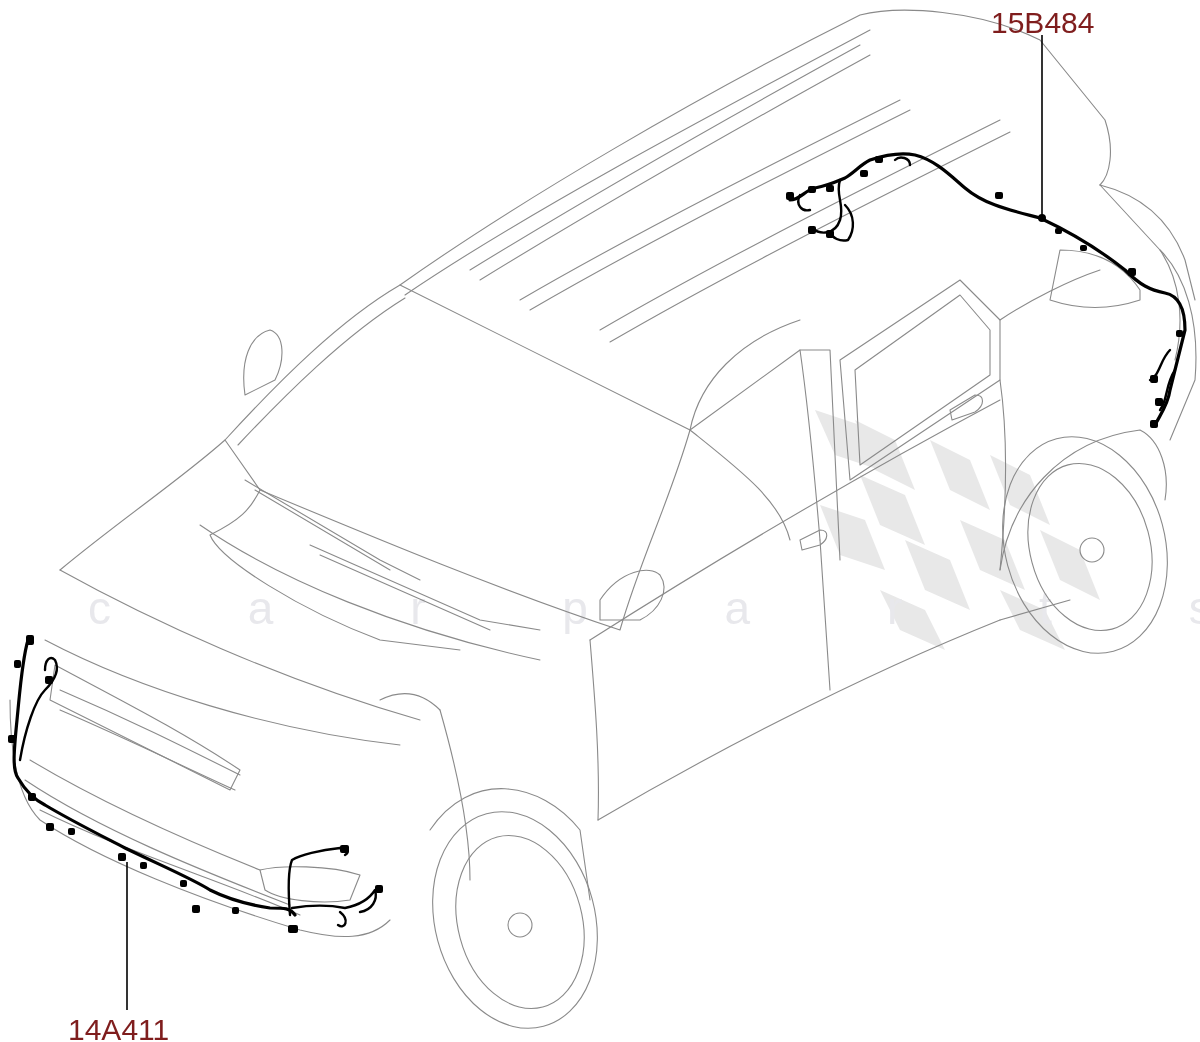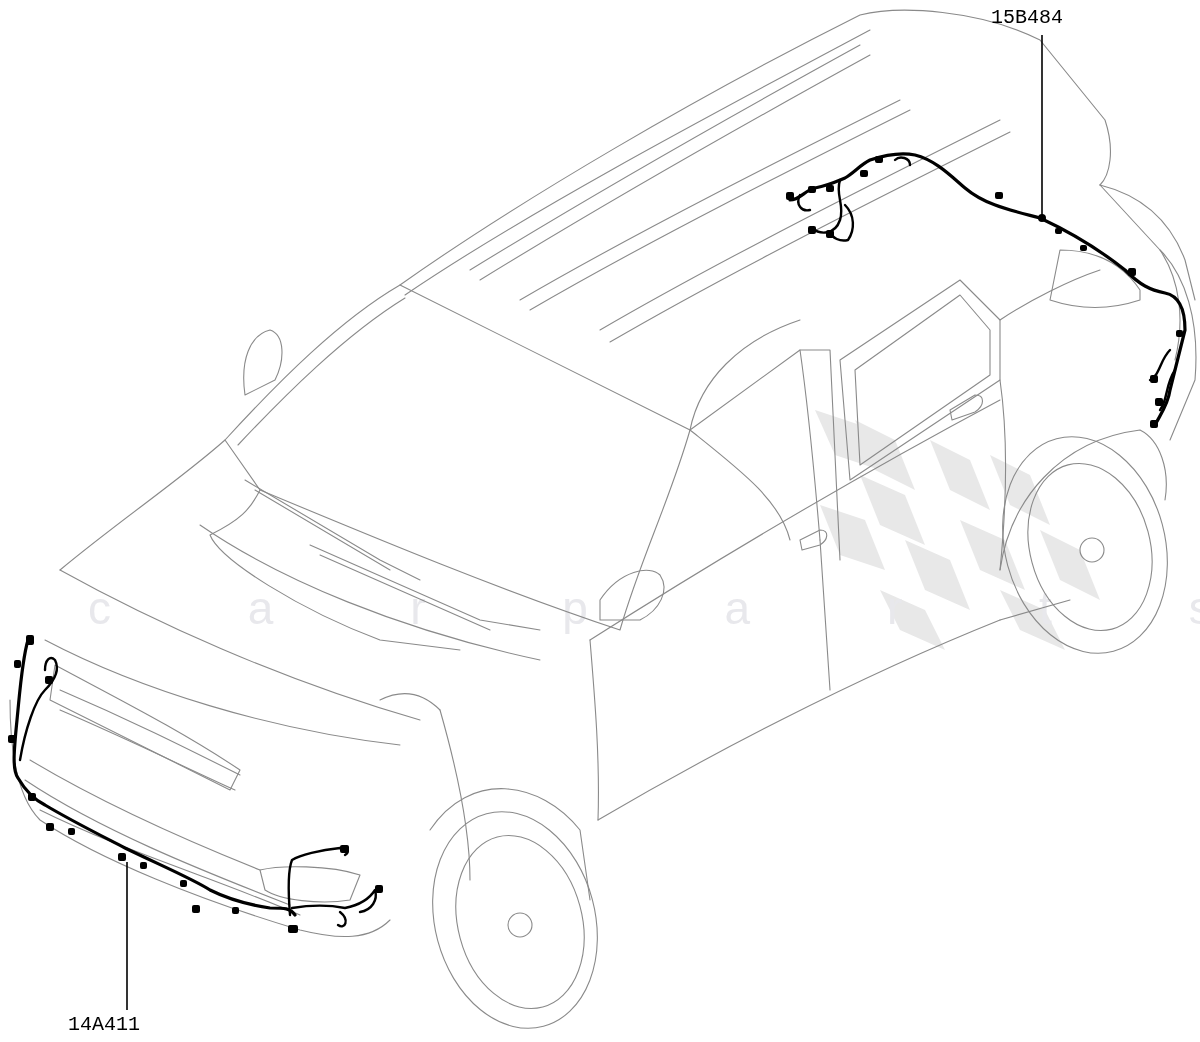--- a/index.html
+++ b/index.html
@@ -1,20 +1,20 @@
 <!DOCTYPE html>
 <html><head>
 <meta charset="utf-8">
 <style>
   html, body { margin: 0; padding: 0; background: #ffffff; }
   body { width: 1200px; height: 1042px; position: relative; overflow: hidden; font-family: "Liberation Sans", sans-serif; }
   #canvas { position: absolute; left: 0; top: 0; width: 1200px; height: 1042px; }
   .wm-main { position: absolute; left: 92px; top: 400px; font-family: "Liberation Sans", sans-serif; font-size: 172px; line-height: 1; color: #fde1e3; letter-spacing: 4px; white-space: nowrap; }
   .wm-sub { position: absolute; left: 88px; top: 585px; font-family: "Liberation Sans", sans-serif; font-size: 46px; line-height: 1; color: #e8e8ec; letter-spacing: 62px; white-space: nowrap; }
-  .callout { position: absolute; font-family: Liberation Mono, monospace; font-size: 20px; color: #000000; line-height: 1; white-space: nowrap; }
+  .callout { position: absolute; font-family: Liberation Sans, sans-serif; font-size: 30px; color: #7f1d1d; line-height: 1; white-space: nowrap; }
   svg { position: absolute; left: 0; top: 0; }
   .ol { fill: none; stroke: #8a8a8a; stroke-width: 1.1; stroke-linejoin: round; stroke-linecap: round; }
   .hn { fill: none; stroke: #000; stroke-width: 3.2; stroke-linejoin: round; stroke-linecap: round; }
   .hn2 { fill: none; stroke: #000; stroke-width: 2.4; stroke-linejoin: round; stroke-linecap: round; }
   .leader { stroke: #000; stroke-width: 1.6; }
 </style>
 </head>
 <body>
 
 <div id="canvas">

